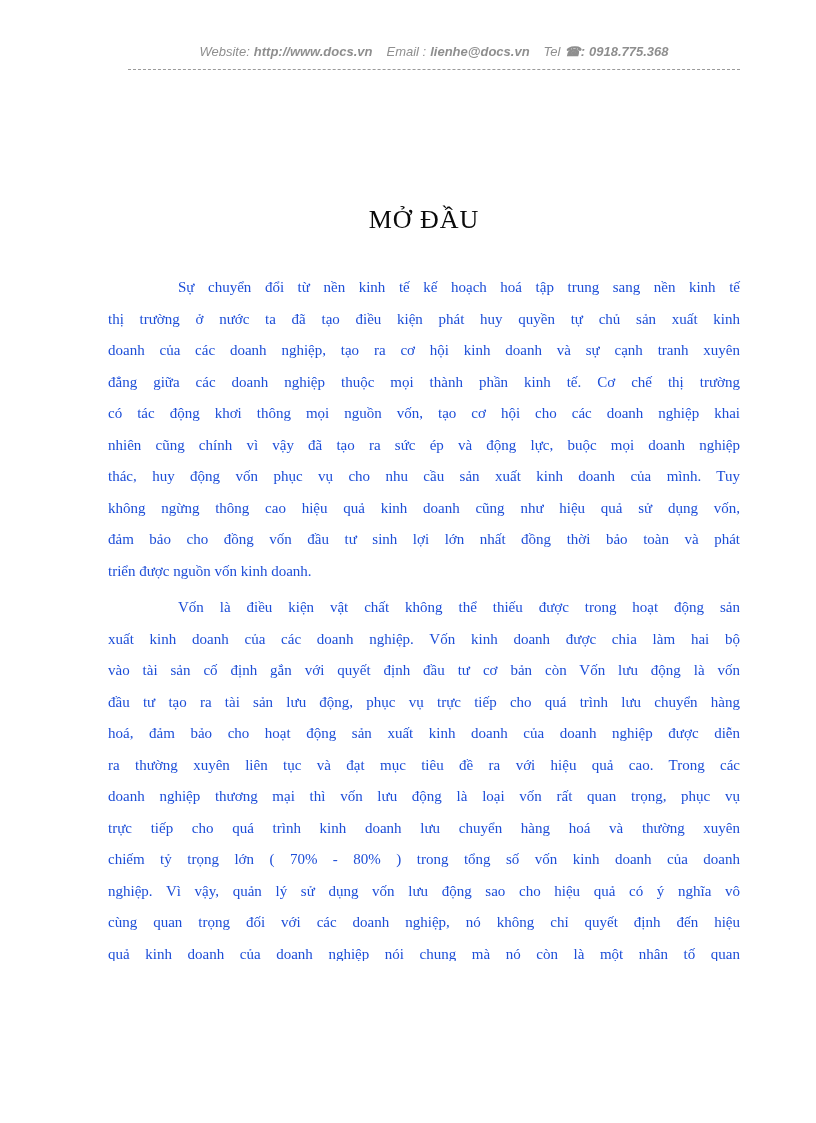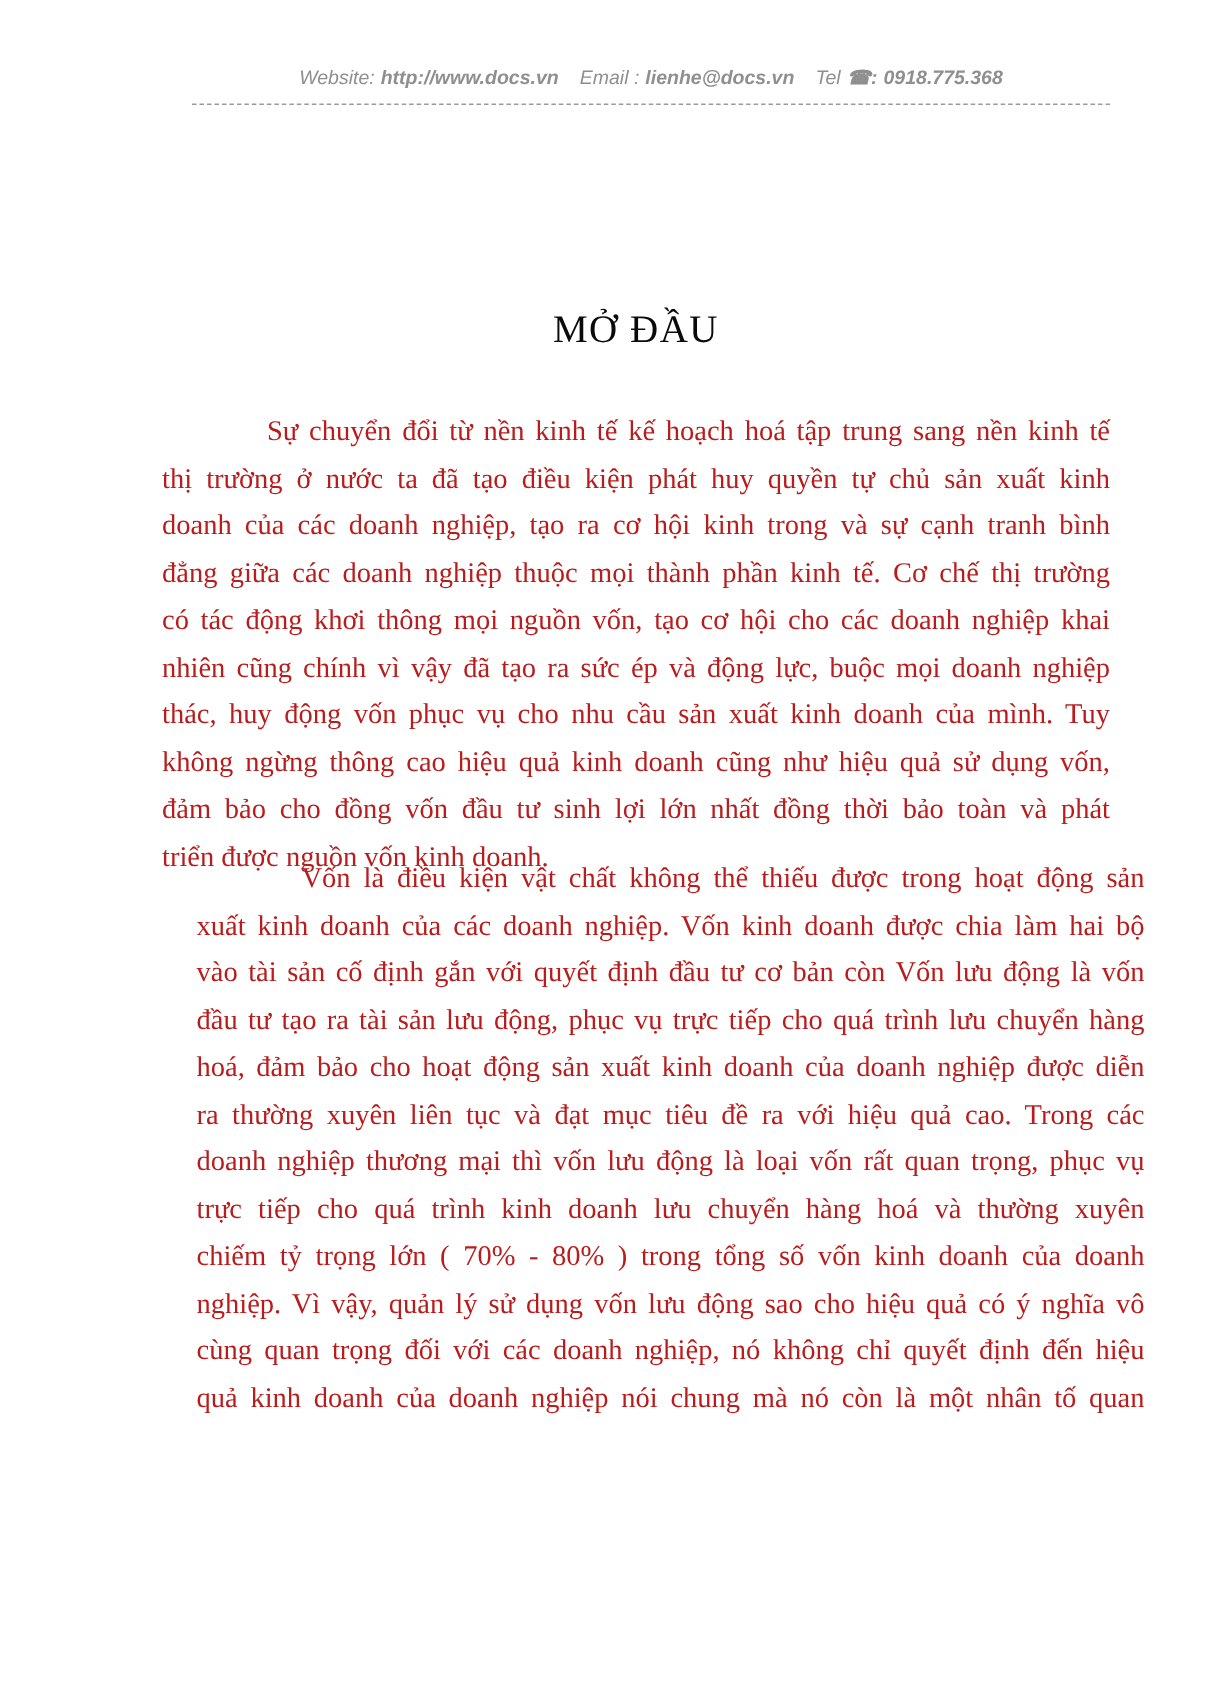--- a/index.html
+++ b/index.html
@@ -44,26 +44,26 @@
     text-align: center;
     font-size: 26px;
     letter-spacing: 1px;
     color: #0a0a0a;
   }
   
   .para {
     position: absolute;
     left: 108px;
     width: 632px;
-    font-size: 19px;
+    font-size: 15px;
     line-height: 31.5px;
-    color: #b91c1c;
+    color: #1d4ed8;
   }
   .para1 { top: 272px; }
-  .para2 { top: 570px; margin-left: 23px; }
+  .para2 { top: 592px; }
   .line {
     text-align: justify;
     text-align-last: justify;
   }
   .line.first { text-indent: 70px; }
   .line.last { text-align-last: left; }
   
   .bottom-dotted {
     position: absolute;
     top: 1117px;
@@ -82,21 +82,21 @@
     <span>Website:</span><span class="bold sm-gap">http://www.docs.vn</span><span class="gap">Email :</span><span class="bold sm-gap">lienhe@docs.vn</span><span class="gap">Tel</span><span class="bold sm-gap">☎</span><span class="bold">:</span><span class="bold sm-gap">0918.775.368</span>
   </div>
 
   <div class="header-line"></div>
 
   <div class="doc-title">MỞ ĐẦU</div>
 
   <div class="para para1">
     <div class="line first">Sự chuyển đổi từ nền kinh tế kế hoạch hoá tập trung sang nền kinh tế</div>
     <div class="line">thị trường ở nước ta đã tạo điều kiện phát huy quyền tự chủ sản xuất kinh</div>
-    <div class="line">doanh của các doanh nghiệp, tạo ra cơ hội kinh trong và sự cạnh tranh bình</div>
+    <div class="line">doanh của các doanh nghiệp, tạo ra cơ hội kinh doanh và sự cạnh tranh xuyên</div>
     <div class="line">đẳng giữa các doanh nghiệp thuộc mọi thành phần kinh tế. Cơ chế thị trường</div>
     <div class="line">có tác động khơi thông mọi nguồn vốn, tạo cơ hội cho các doanh nghiệp khai</div>
     <div class="line">nhiên cũng chính vì vậy đã tạo ra sức ép và động lực, buộc mọi doanh nghiệp</div>
     <div class="line">thác, huy động vốn phục vụ cho nhu cầu sản xuất kinh doanh của mình. Tuy</div>
     <div class="line">không ngừng thông cao hiệu quả kinh doanh cũng như hiệu quả sử dụng vốn,</div>
     <div class="line">đảm bảo cho đồng vốn đầu tư sinh lợi lớn nhất đồng thời bảo toàn và phát</div>
     <div class="line last">triển được nguồn vốn kinh doanh.</div>
   </div>
 
   <div class="para para2">

